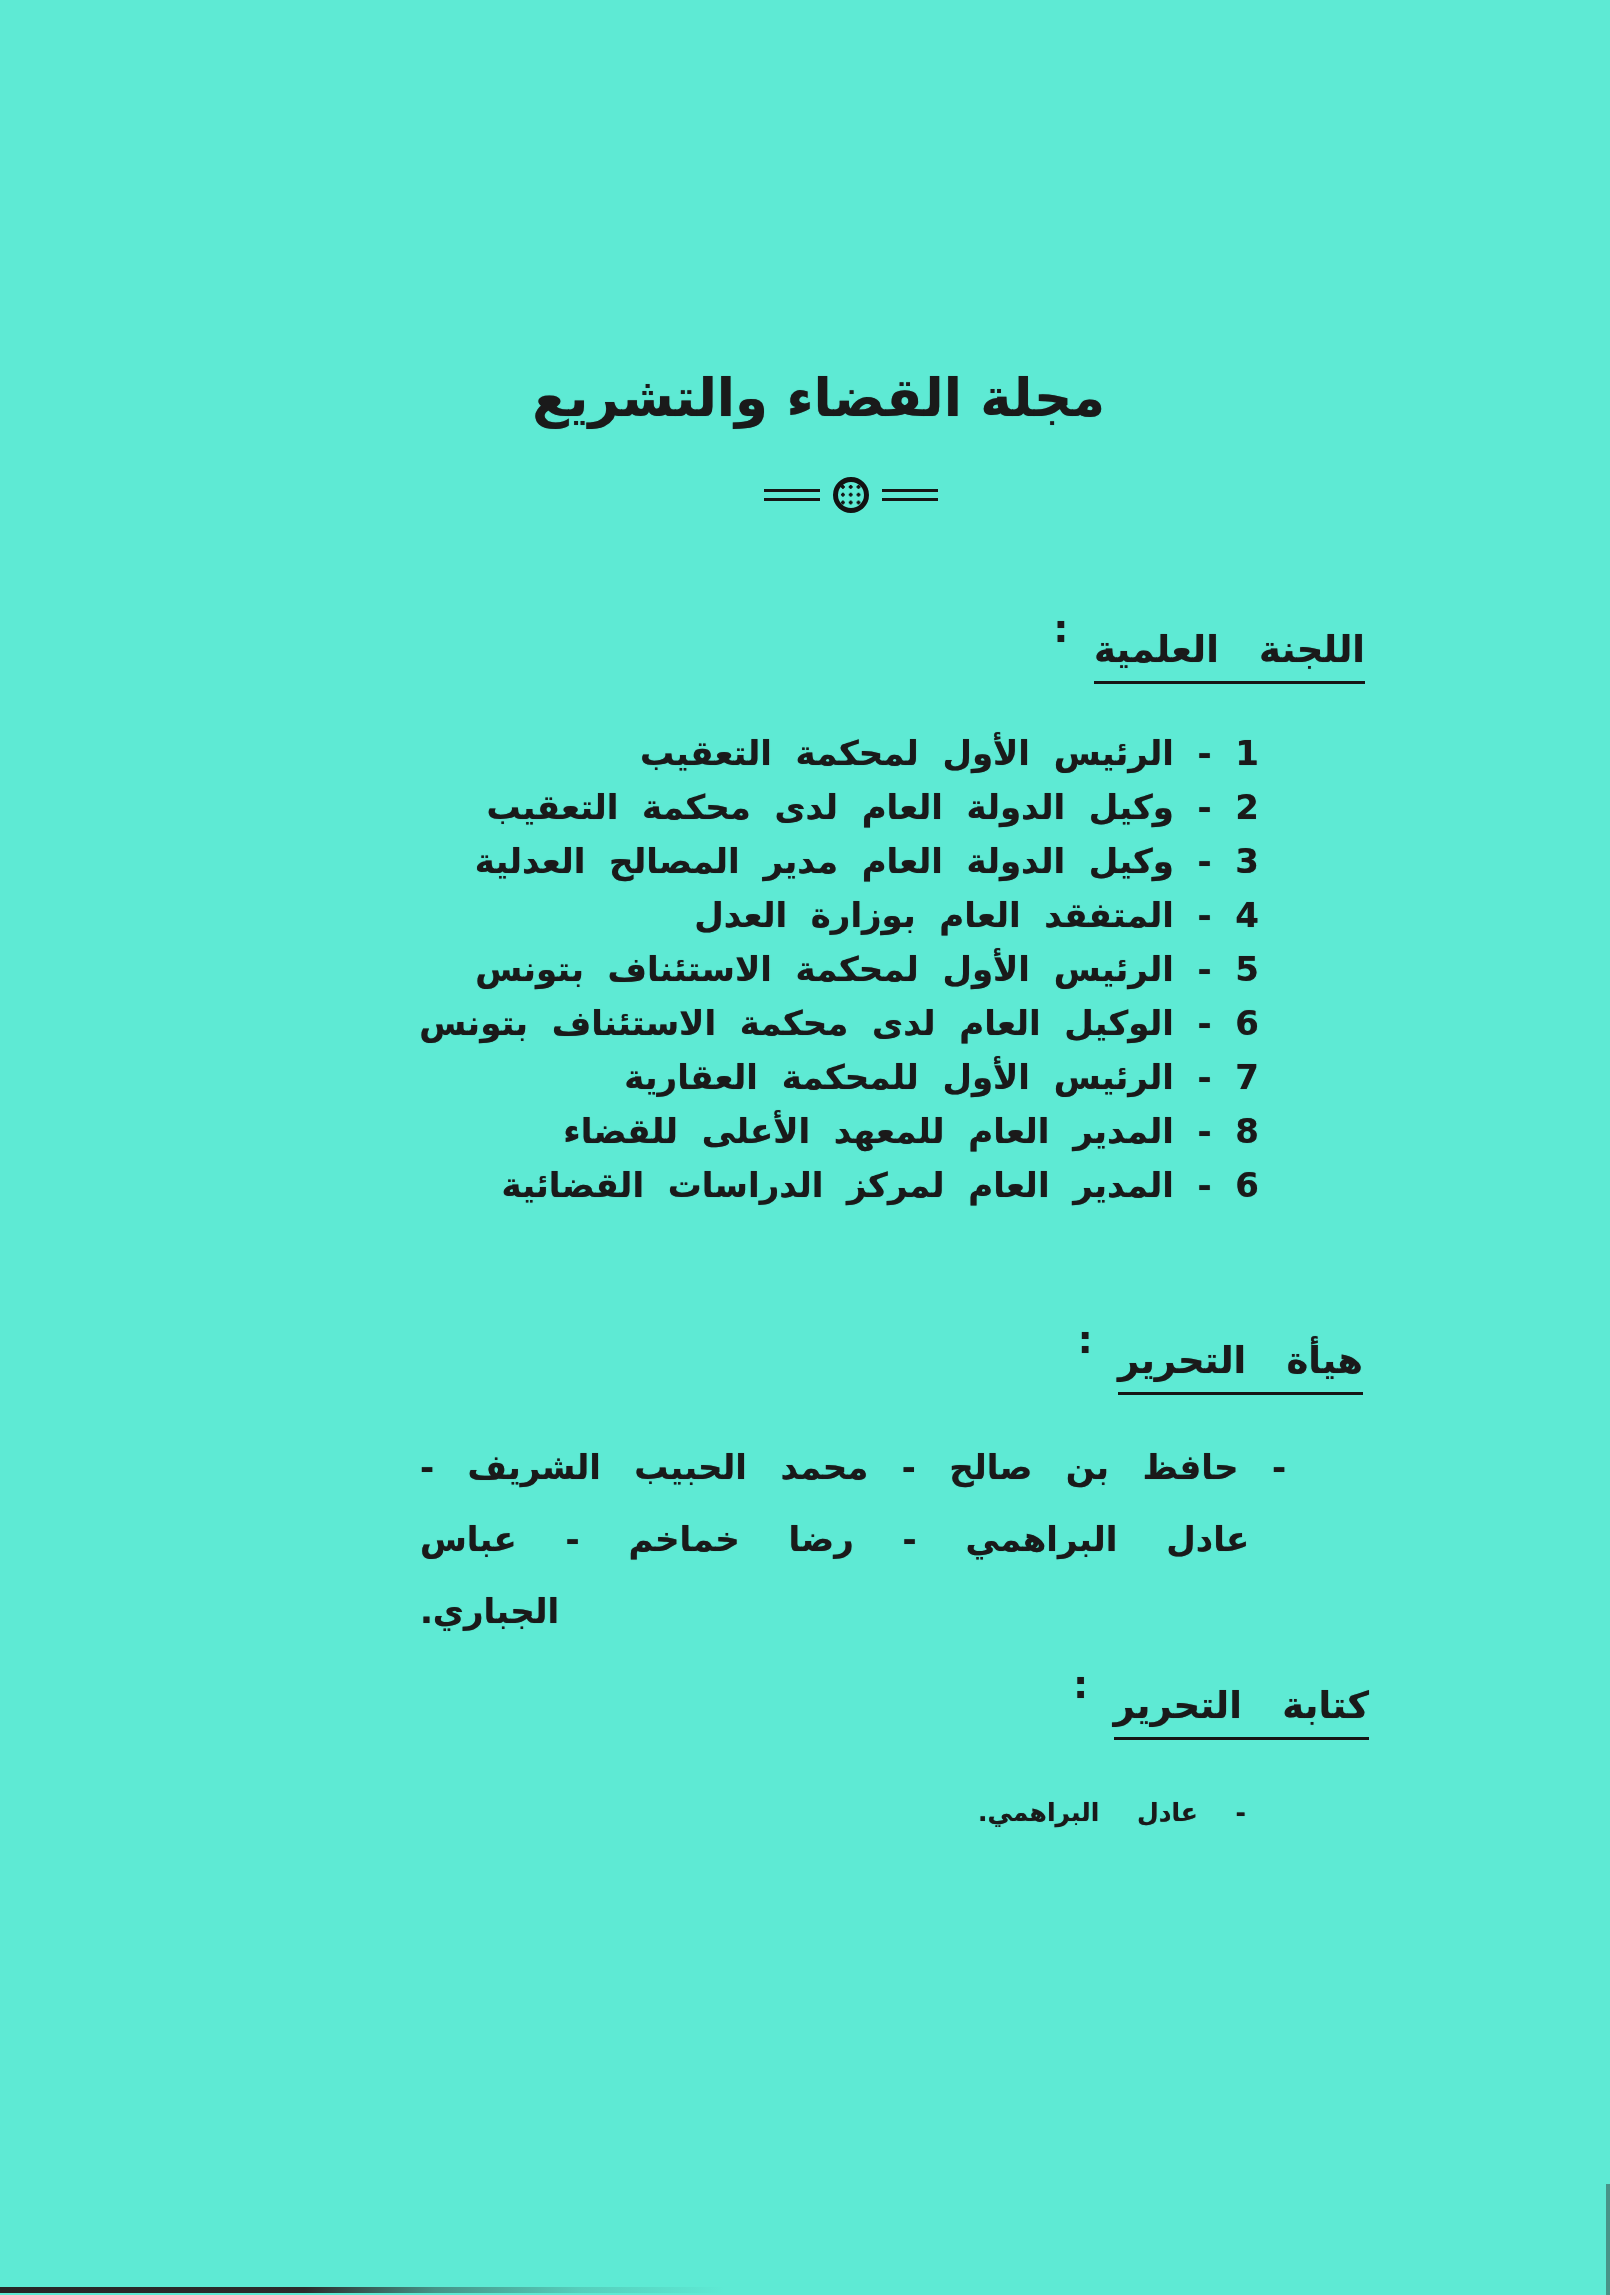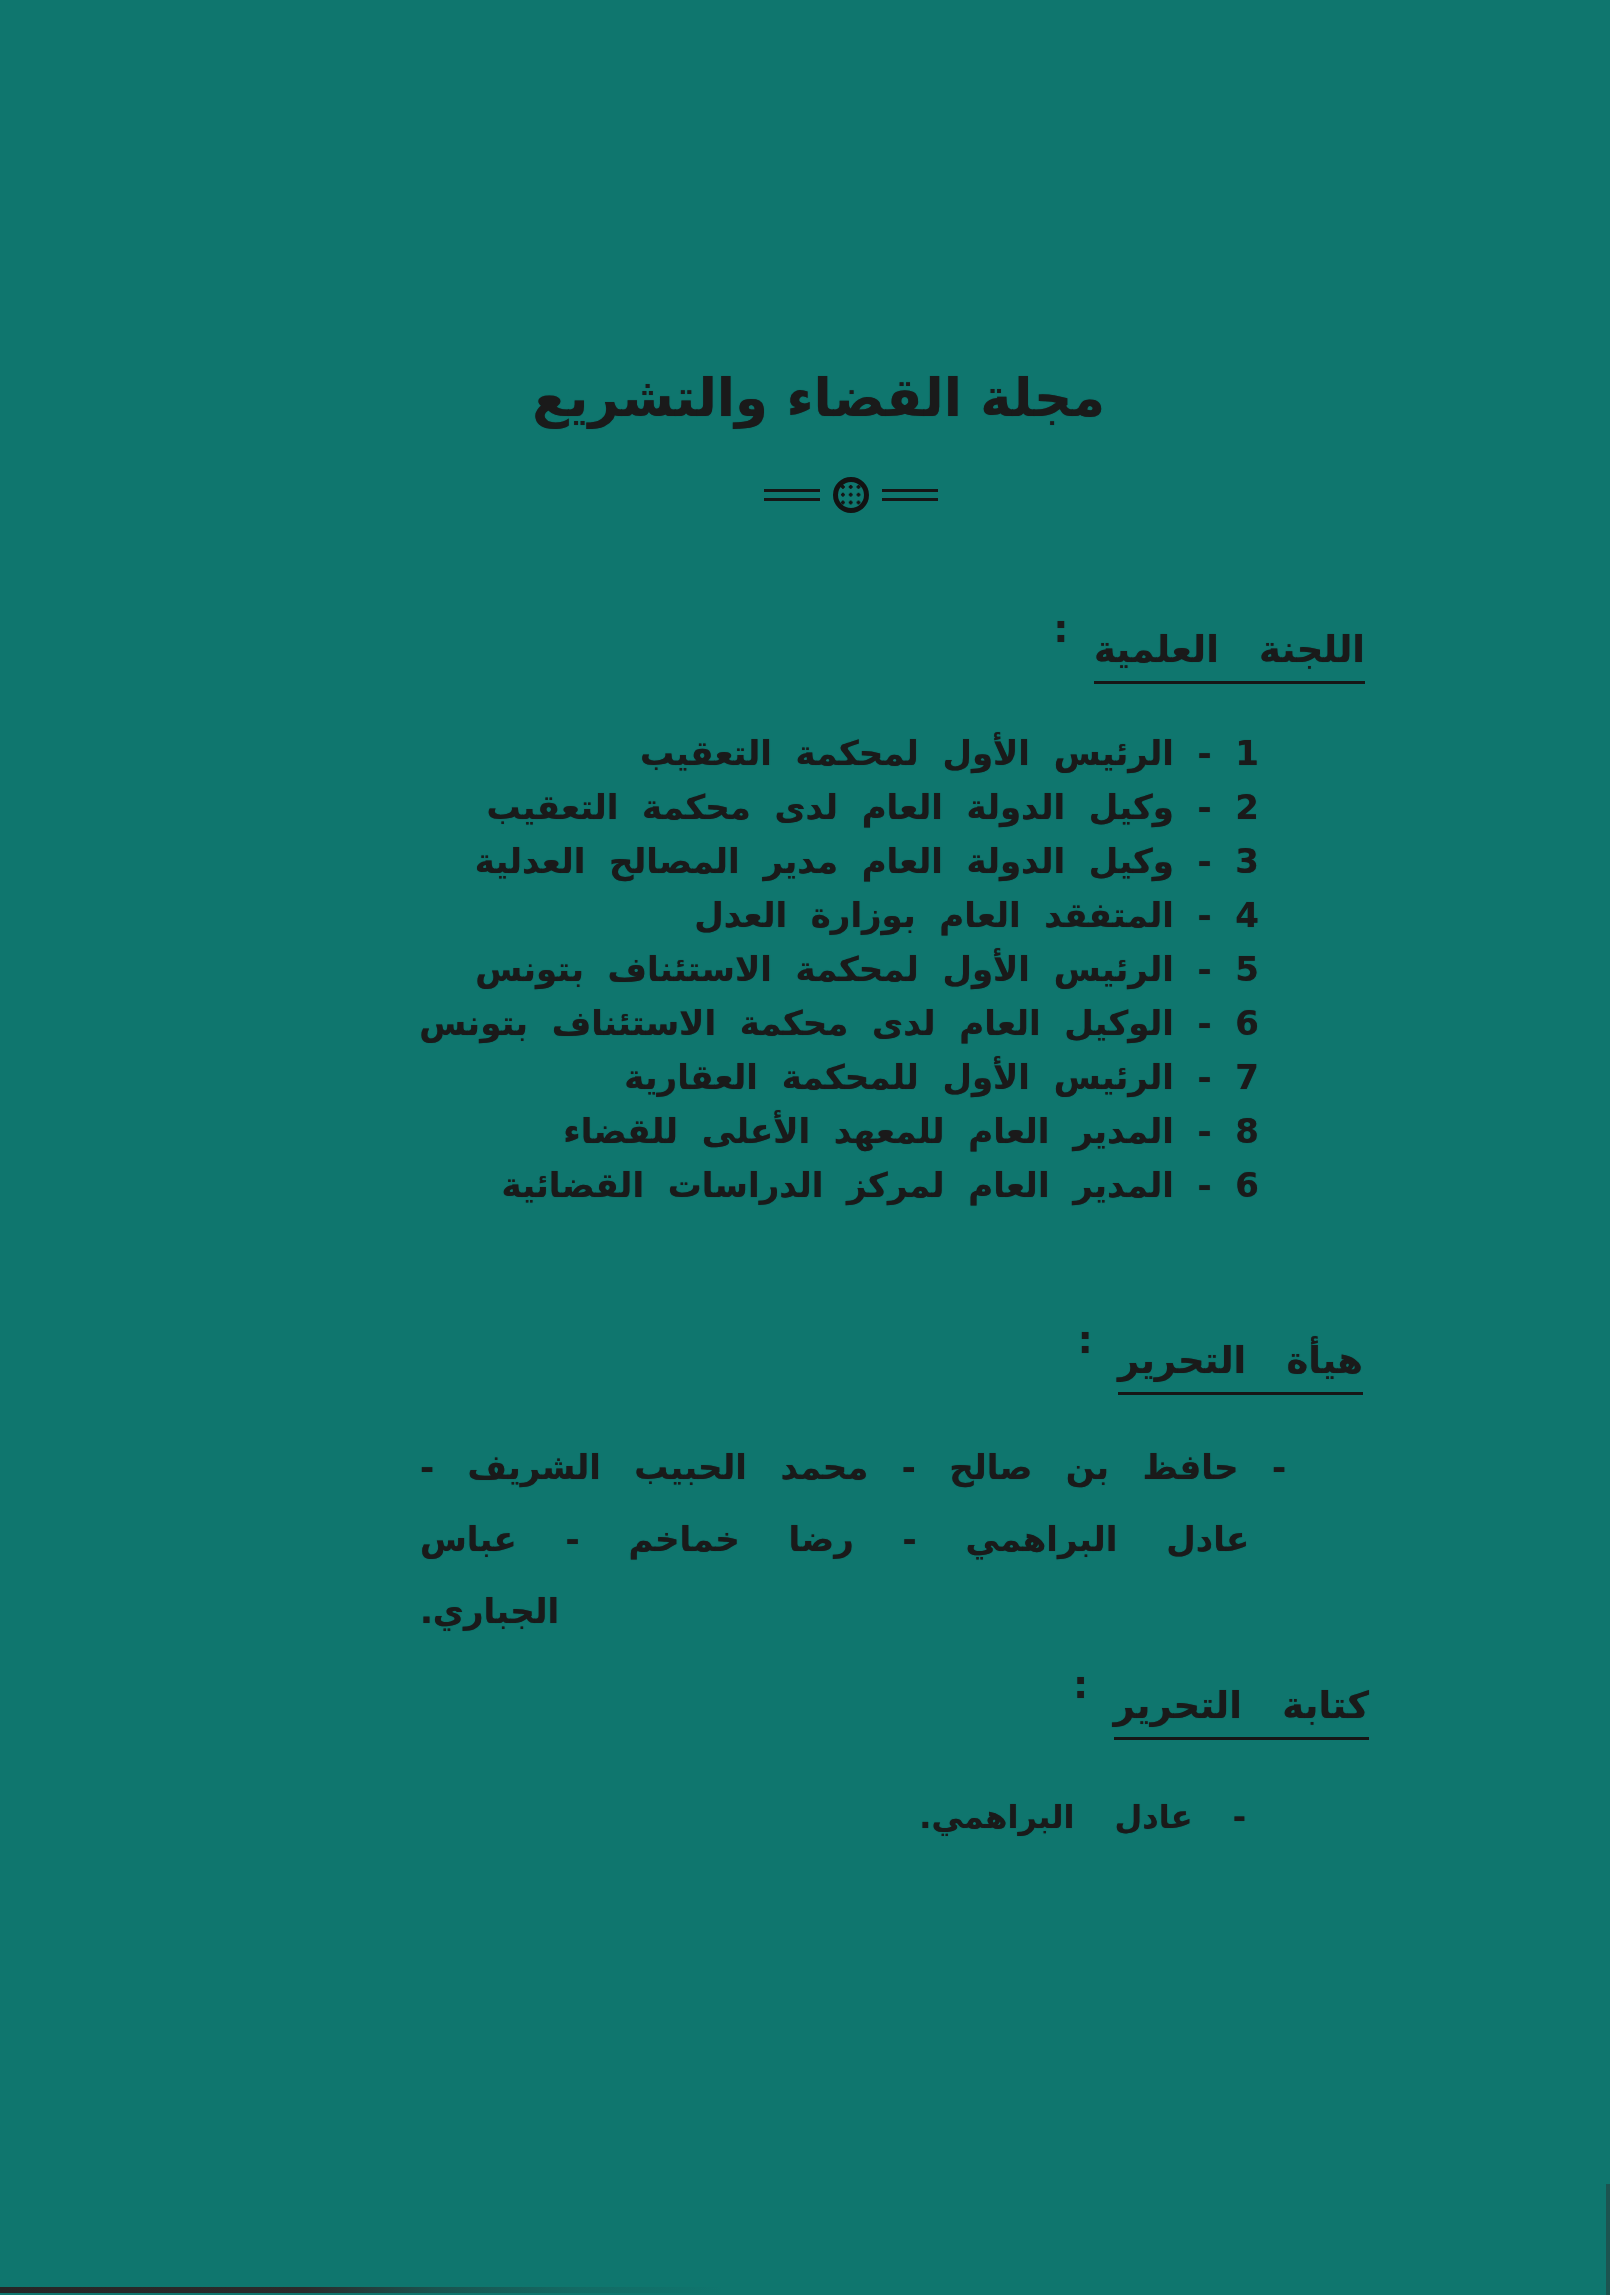--- a/index.html
+++ b/index.html
@@ -1,21 +1,21 @@
 <!DOCTYPE html>
 <html lang="ar" dir="rtl"><head>
 <meta charset="utf-8">
 <style>
   html, body { margin: 0; padding: 0; background: #e8e8e6; }
   .page {
     position: relative;
     width: 1610px;
     height: 2296px;
     margin: 0 auto;
-    background: #0f766e;
+    background: #5eead4;
     overflow: hidden;
     direction: rtl;
     font-family: "DejaVu Sans", sans-serif;
     color: #1a1a1a;
     text-shadow: 0 0 0.7px rgba(15,15,15,0.55);
   }
 
   
   .journal-title {
     position: absolute;
@@ -99,21 +99,21 @@
   }
   .board-line { height: 72px; line-height: 72px; white-space: nowrap; }
   .board-line.l1 { word-spacing: 21.6px; }
   .board-line.l2 { word-spacing: 37px; }
   .board-line.l3 { padding-left: 0; padding-right: 0; margin-right: 120px; }
 
   
   .secretariat-line {
     position: absolute;
     top: 1798px; right: 364px;
-    font-size: 32px;
+    font-size: 25px;
     font-weight: bold;
     white-space: nowrap;
     word-spacing: 29px;
   }
 
   
   .artifact-bottom {
     position: absolute;
     left: 0; bottom: 2.9px;
     width: 725px; height: 5.9px;

